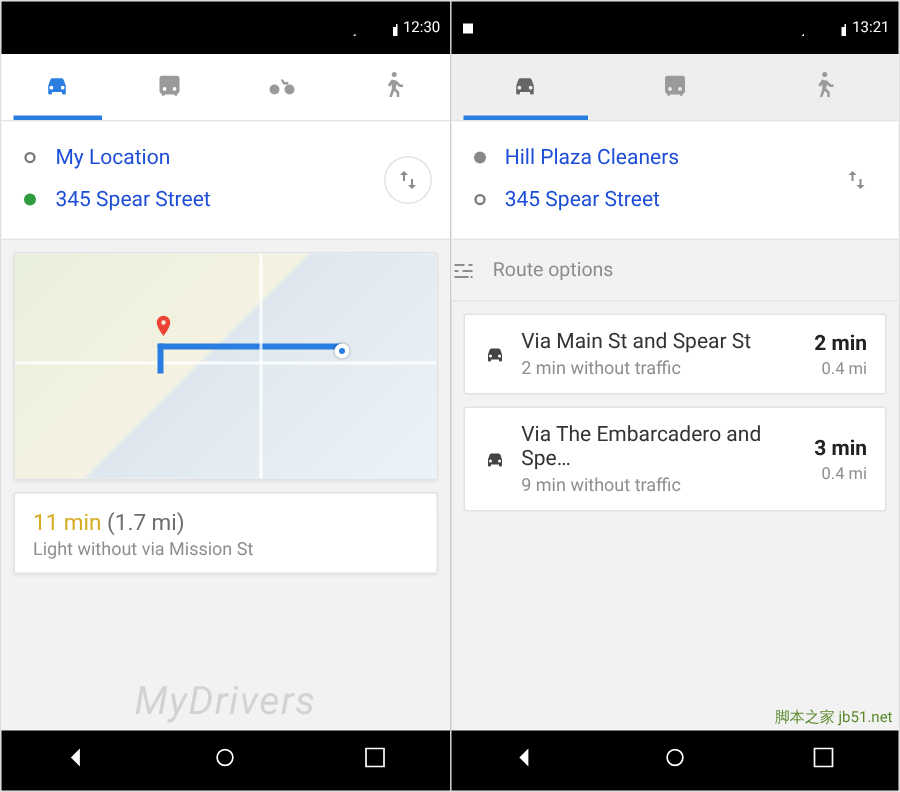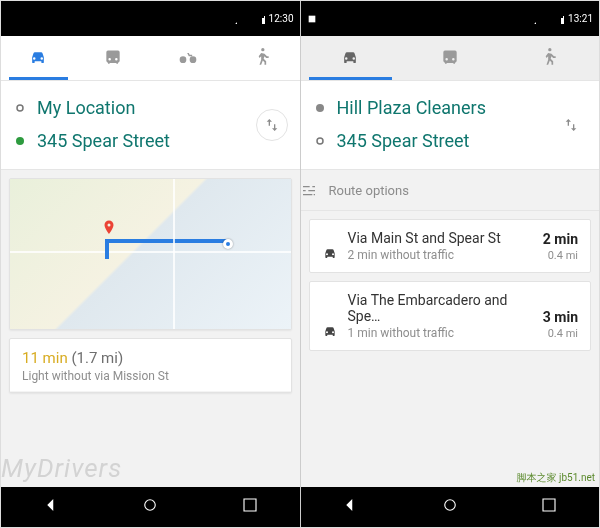--- a/index.html
+++ b/index.html
@@ -64,22 +64,22 @@
   }
   .loc-row {
     display: flex;
     align-items: center;
     gap: 10px;
     padding: 6px 0;
   }
   .loc-row .dot { width: 14px; display: flex; justify-content: center; }
   .loc-text {
     flex: 1;
-    font-size: 18px;
-    color: #0f766e;
+    font-size: 14px;
+    color: #1d4ed8;
   }
   .swap {
     position: absolute;
     right: 12px;
     top: 50%;
     transform: translateY(-50%);
     width: 32px; height: 32px;
     border: 1px solid #e3e3e3;
     border-radius: 50%;
     display: flex;
@@ -163,21 +163,21 @@
     font-size: 13px;
     border-bottom: 1px solid #e5e5e5;
   }
   .options-row svg { width: 16px; height: 16px; fill: #8c8c8c; }
   .route-item {
     background: #fff;
     border: 1px solid #e2e2e2;
     border-radius: 2px;
     padding: 10px 12px;
     display: flex;
-    align-items: flex-end;
+    align-items: center;
     gap: 10px;
   }
   .route-item svg { width: 16px; height: 16px; fill: #444; flex-shrink: 0; margin-top: 2px; }
   .route-item .mid { flex: 1; }
   .route-item .title { font-size: 14px; color: #333; }
   .route-item .sub { margin-top: 2px; }
   .route-item .right { text-align: right; }
   .route-item .right .time { font-weight: 700; font-size: 14px; color: #222; }
   .route-item .right .dist { font-size: 11px; color: #8e8e8e; margin-top: 2px; }
   .navbar {
@@ -185,20 +185,21 @@
     background: #000;
     display: flex;
     align-items: center;
     justify-content: space-around;
   }
   .navbar svg { width: 18px; height: 18px; fill: #fff; }
   .navbar .navbtn { padding: 8px 24px; cursor: pointer; }
   .watermark {
     position: absolute;
     bottom: 44px; left: 0; right: 0;
+    text-align: center;
     color: rgba(120,120,120,0.25);
     font-size: 26px;
     font-style: italic;
     letter-spacing: 1px;
     pointer-events: none;
   }
   .corner {
     position: absolute;
     right: 4px; bottom: 42px;
     font-size: 10px;
@@ -436,21 +437,21 @@
         <div class="time">2 min</div>
         <div class="dist">0.4 mi</div>
       </div>
     </div>
     <div class="route-item">
       <svg viewBox="0 0 24 24">
           <use href="#i-car"></use>
         </svg>
       <div class="mid">
         <div class="title">Via The Embarcadero and Spe…</div>
-        <div class="sub">1 min without traffic</div>
+        <div class="sub">9 min without traffic</div>
       </div>
       <div class="right">
         <div class="time">3 min</div>
         <div class="dist">0.4 mi</div>
       </div>
     </div>
   </div>
 
   <div class="corner">脚本之家 jb51.net</div>
 

